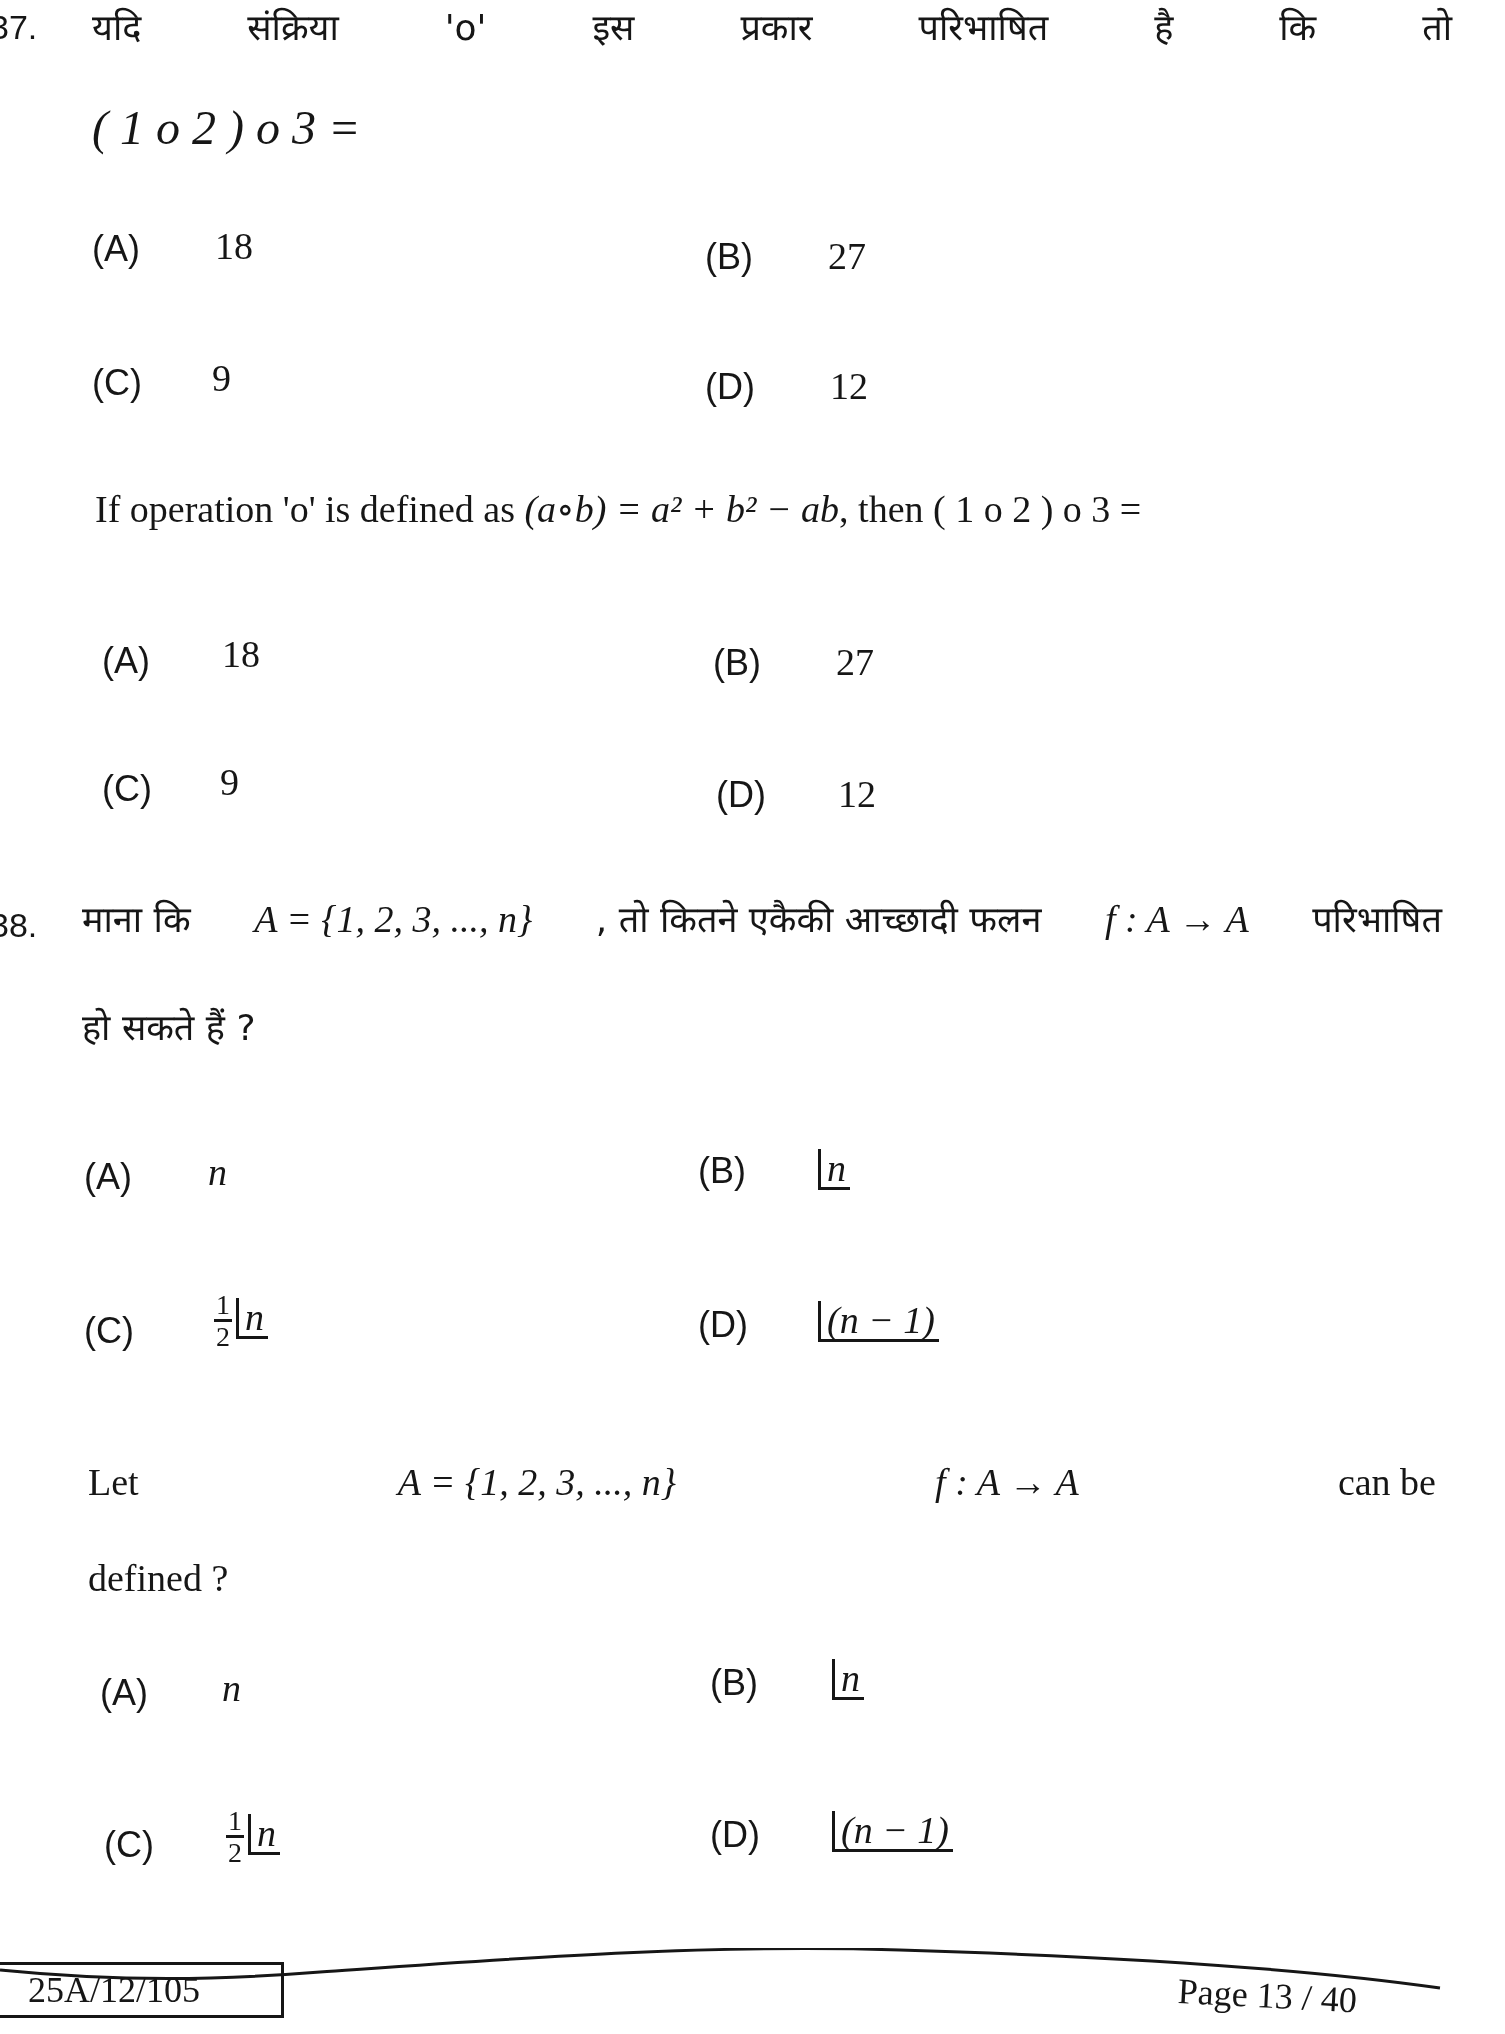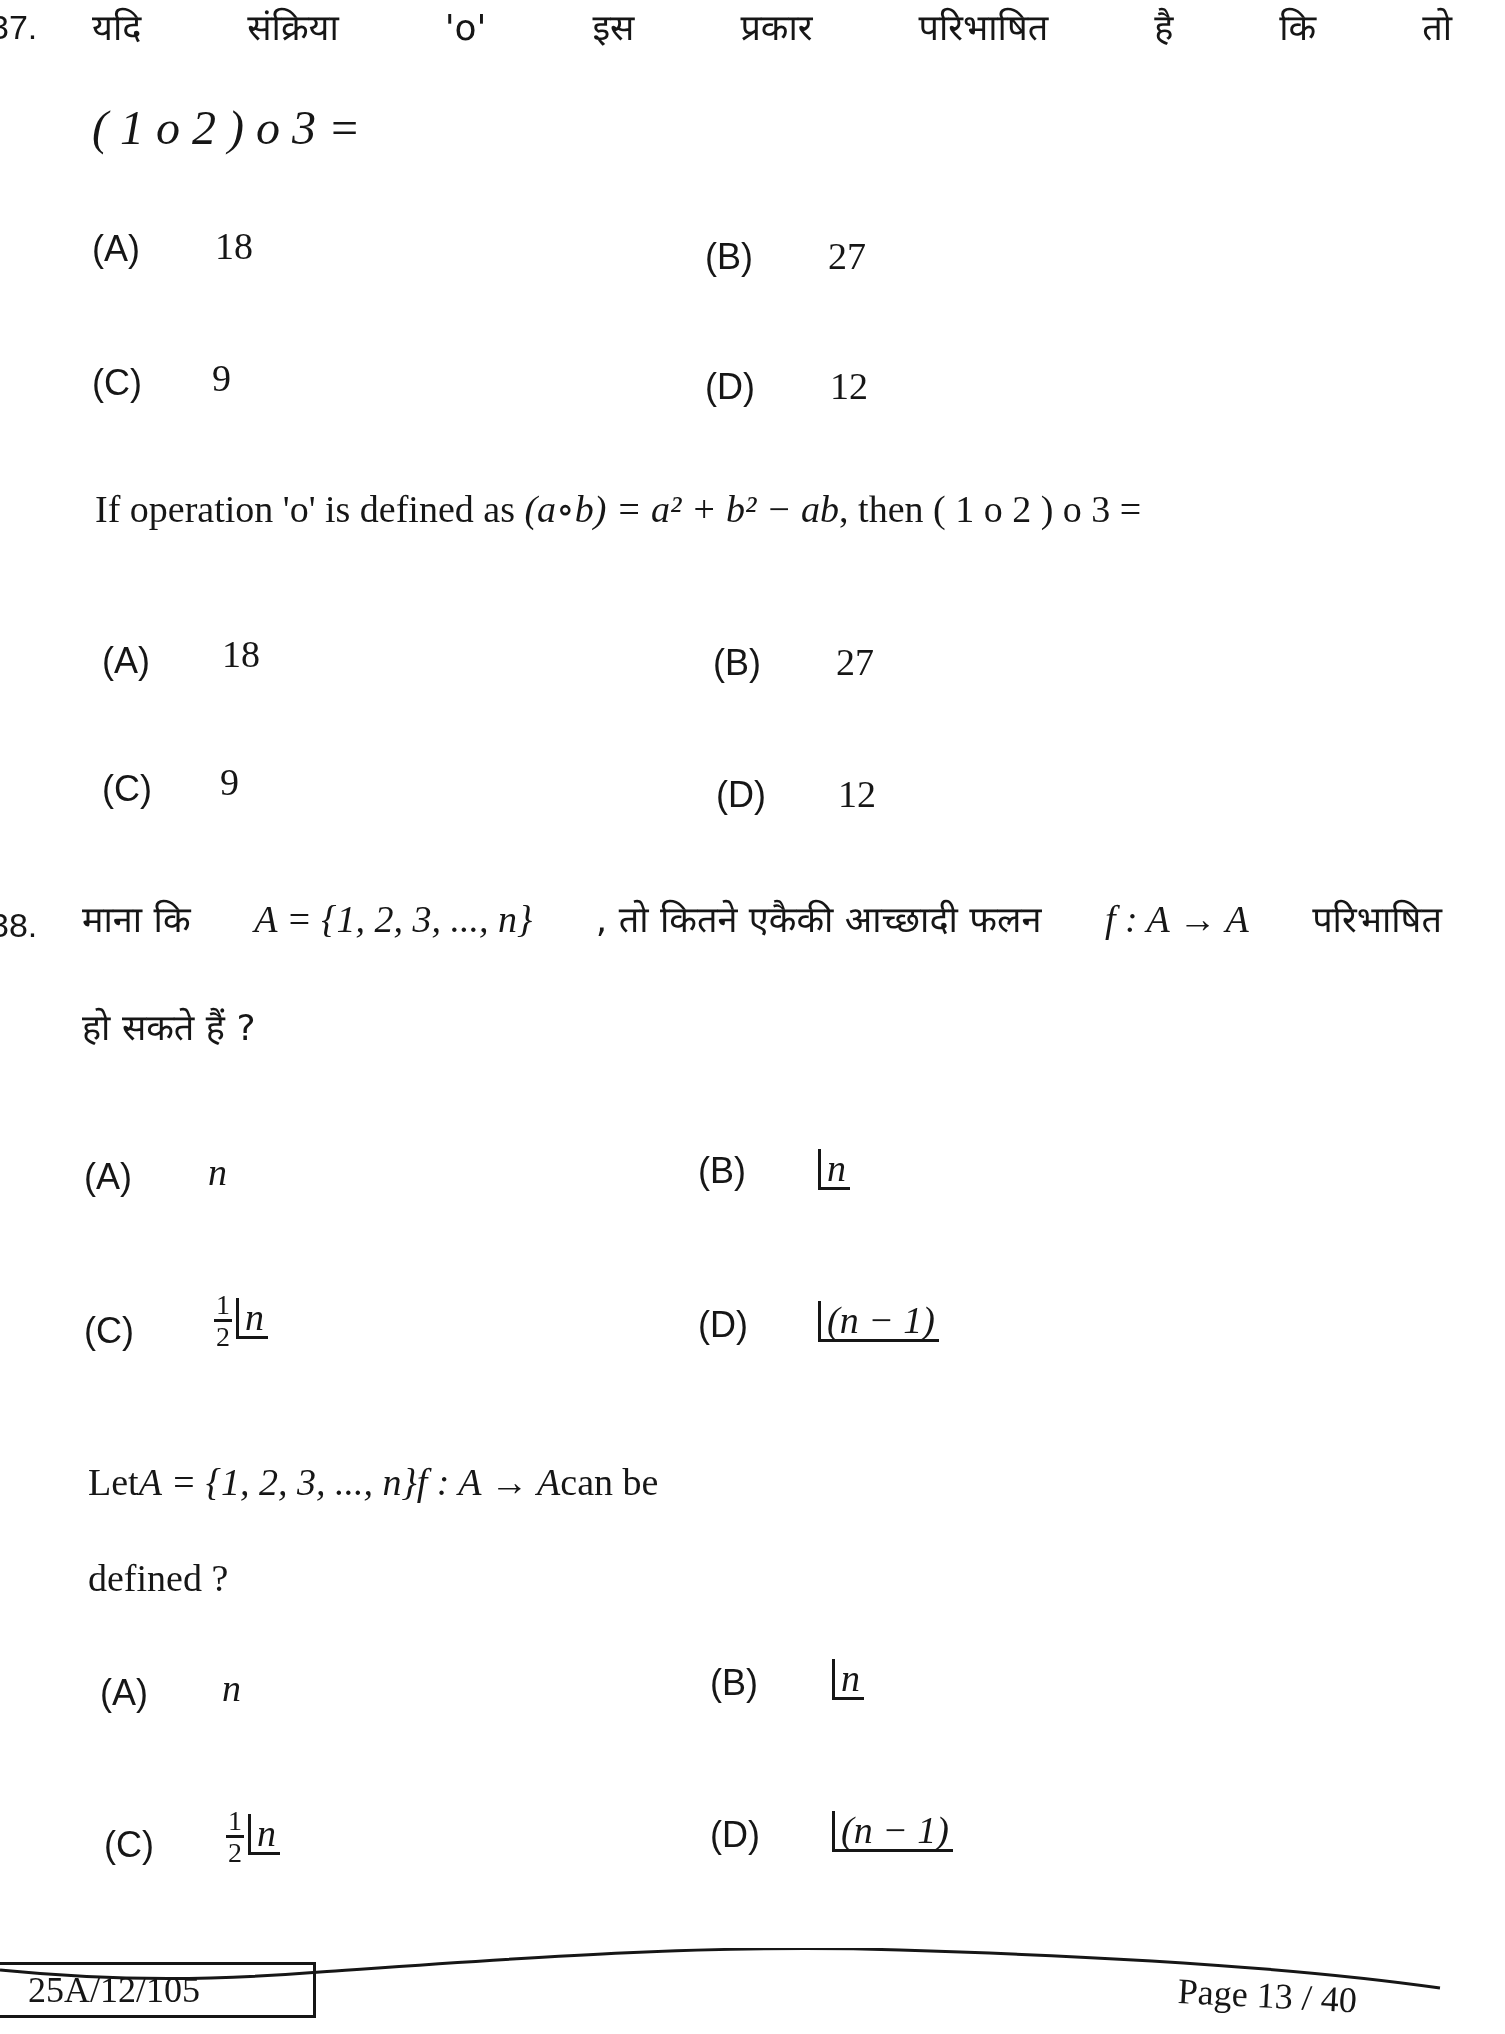--- a/index.html
+++ b/index.html
@@ -68,21 +68,21 @@
       position: absolute;
       left: 0;
       top: 1948px;
       width: 1505px;
       height: 60px;
     }
     .code-box {
       position: absolute;
       left: 0;
       top: 1962px;
-      width: 316px;
+      width: 284px;
       height: 56px;
       border: 3px solid #161616;
       border-left: none;
       box-sizing: border-box;
       display: flex;
       align-items: center;
       padding-left: 28px;
       font-family: "Liberation Serif", "DejaVu Serif", serif;
       font-size: 36px;
     }
@@ -164,21 +164,21 @@
     <span class="num">1</span>
     <span class="den">2</span>
   </span><span class="fact">n</span>
 </div>
 
 <div class="abs opt-label" style="left:698px; top:1304px;">(D)</div>
 <div class="abs opt-val" style="left:818px; top:1298px;">
   <span class="fact">(n − 1)</span>
 </div>
 
-<div class="abs eng" style="left:88px; top:1460px; width:1348px; display:flex; align-items:baseline;">
+<div class="abs eng" style="left:88px; top:1460px; width:1348px; display:flex; justify-content:space-between; align-items:baseline;">
   <span>Let</span>
   <span class="math" style="font-size:38px;">A = {1, 2, 3, ..., n}</span>
   <span class="math" style="font-size:38px;">f : A → A</span>
   <span>can be</span>
 </div>
 
 <div class="abs eng" style="left:88px; top:1556px;">defined ?</div>
 
 <div class="abs opt-label" style="left:100px; top:1672px;">(A)</div>
 <div class="abs opt-val italic" style="left:222px; top:1666px;">n</div>

